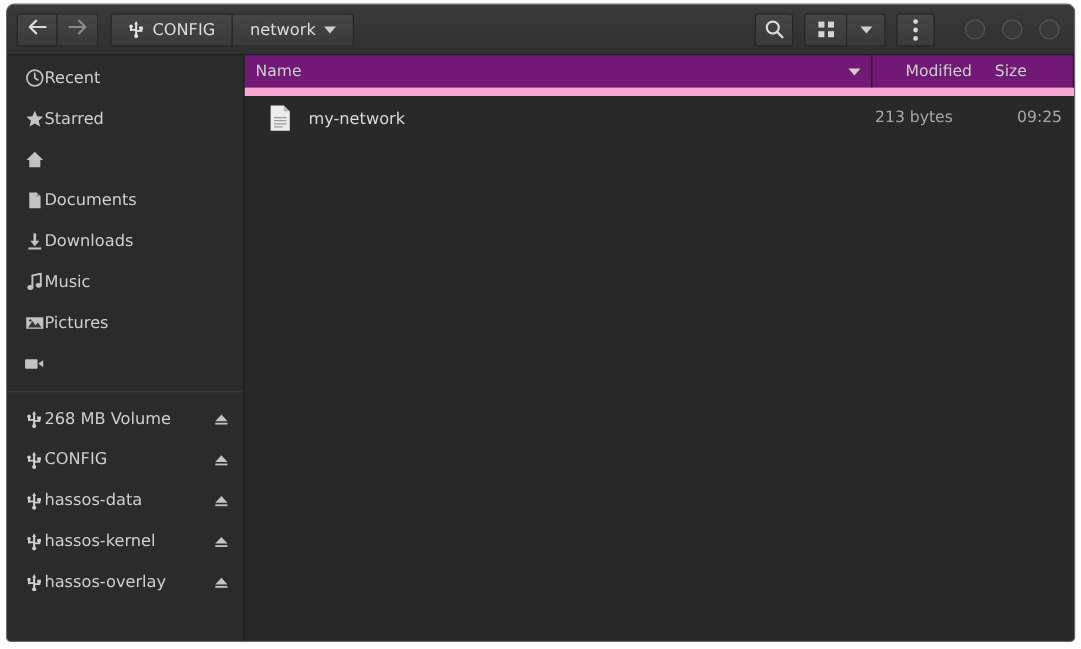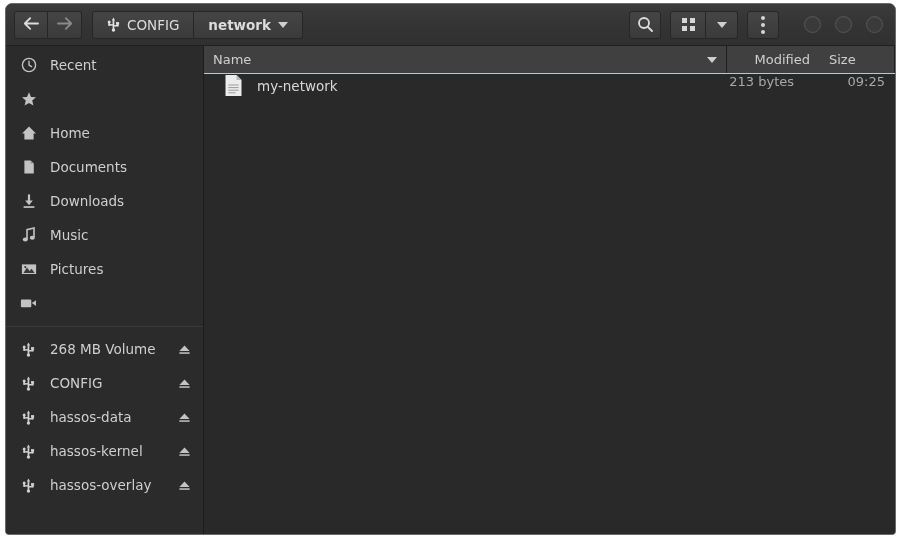--- a/index.html
+++ b/index.html
@@ -80,21 +80,21 @@
     display: flex;
     align-items: center;
     gap: 7px;
     padding: 0 14px;
     color: #dcdcdc;
     font-size: 13.5px;
     box-sizing: border-box;
     cursor: default;
   }
   .crumb:first-child { border-radius: 3px 0 0 3px; }
-  .crumb:last-child  { border-radius: 0 3px 3px 0; border-left: none; font-weight: bold; }
+  .crumb:last-child  { border-radius: 0 3px 3px 0; border-left: none; }
 
   .usb-glyph {
     display: inline-block;
     width: 13px;
     height: 15px;
     position: relative;
   }
   .usb-glyph svg { display: block; }
 
   .caret-down {
@@ -165,21 +165,20 @@
     box-sizing: border-box;
     overflow: hidden;
     padding-top: 2px;
   }
 
   .side-item {
     height: 34px;
     display: flex;
     align-items: center;
     padding: 0 12px 0 14px;
-    gap: 13px;
     color: #cfcfcf;
     font-size: 13.5px;
     cursor: default;
     box-sizing: border-box;
   }
   .side-icon {
     width: 17px;
     min-width: 17px;
     display: flex;
     align-items: center;
@@ -211,22 +210,22 @@
     flex: 1;
     background: #292929;
     display: flex;
     flex-direction: column;
     min-width: 0;
   }
 
   .col-header {
     height: 27px;
     min-height: 27px;
-    background: #404040;
-    border-bottom: 1px solid #f9a8d4;
+    background: #701a75;
+    border-bottom: 7px solid #f9a8d4;
     display: flex;
     align-items: stretch;
     color: #cfcfcf;
     font-size: 13px;
   }
   .ch {
     display: flex;
     align-items: center;
     box-sizing: border-box;
     cursor: default;
@@ -255,21 +254,21 @@
     min-width: 93px;
     justify-content: flex-end;
     padding-right: 10px;
   }
 
   .filelist { flex: 1; overflow: hidden; }
 
   .file-row {
     height: 37px;
     display: flex;
-    align-items: flex-start;
+    align-items: center;
     color: #d8d8d8;
     font-size: 13.5px;
     cursor: default;
   }
   .fr-name {
     flex: 1;
     display: flex;
     align-items: center;
     gap: 13px;
     padding-left: 20px;
@@ -400,29 +399,29 @@
         </span>
         <span class="side-label">Recent</span>
       </div>
 
       <div class="side-item">
         <span class="side-icon">
           <svg width="16" height="16" viewBox="0 0 16 16">
             <path d="M8 1.2 L10 5.9 L15 6.3 L11.2 9.6 L12.4 14.5 L8 11.9 L3.6 14.5 L4.8 9.6 L1 6.3 L6 5.9 Z" fill="#c3c3c3"></path>
           </svg>
         </span>
+        <span class="side-label">Starred</span>
       </div>
 
       <div class="side-item">
         <span class="side-icon">
           <svg width="16" height="16" viewBox="0 0 16 16">
             <path d="M8 1.5 L15 8.4 L12.6 8.4 L12.6 14.4 L3.4 14.4 L3.4 8.4 L1 8.4 Z" fill="#c3c3c3"></path>
           </svg>
         </span>
-        <span class="side-label">Home</span>
       </div>
 
       <div class="side-item">
         <span class="side-icon">
           <svg width="16" height="16" viewBox="0 0 16 16">
             <path d="M3.4 1.4 L9.6 1.4 L12.8 4.6 L12.8 14.6 L3.4 14.6 Z" fill="#c3c3c3"></path>
             <path d="M9.6 1.4 L9.6 4.6 L12.8 4.6 Z" fill="#8e8e8e"></path>
           </svg>
         </span>
         <span class="side-label">Documents</span>

